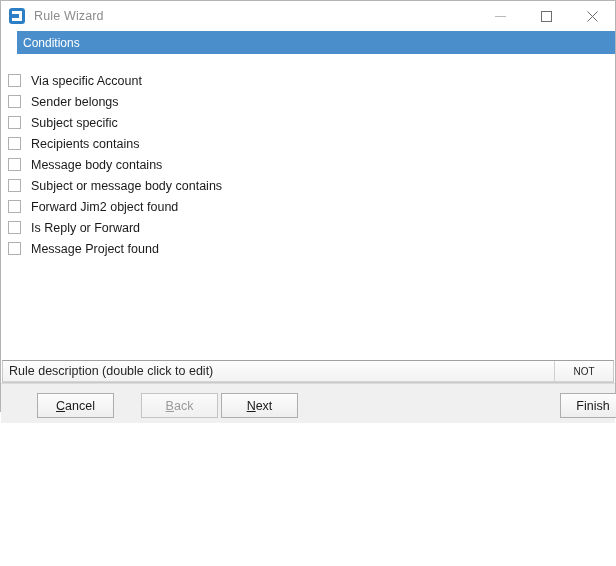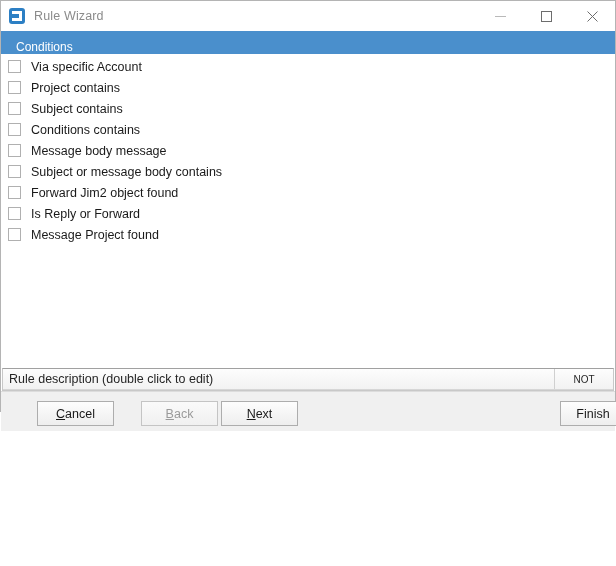--- a/index.html
+++ b/index.html
@@ -80,30 +80,31 @@
   }
   .wctrl svg { display: block; }
 
   
   #conditions-header {
     height: 23px;
     min-height: 23px;
     background: #4a8fcc;
     color: #ffffff;
     display: flex;
-    align-items: flex-end;
-    padding-left: 15px;
+    align-items: center;
+    padding-left: 6px;
     font-size: 12px;
     box-sizing: border-box;
+    margin-left: 16px;
   }
 
   
   #conditions-list {
     background: #ffffff;
-    padding-top: 2px;
+    padding-top: 16px;
     height: 306px;
     min-height: 306px;
     box-sizing: border-box;
     overflow: hidden;
   }
   .cond-row {
     height: 21px;
     display: flex;
     align-items: center;
     padding-left: 7px;
@@ -120,21 +121,21 @@
   .cond-label {
     margin-left: 10px;
     font-size: 12.5px;
     color: #1a1a1a;
     white-space: nowrap;
   }
 
   
   #desc-panel {
     flex: 1 1 auto;
-    margin: 8px 1px 0 1px;
+    margin: 0 1px 0 1px;
     border-top: 1px solid #a0a0a0;
     border-left: 1px solid #c8c8c8;
     border-right: 1px solid #c8c8c8;
     border-bottom: 1px solid #c8c8c8;
     background: #ffffff;
     display: flex;
     flex-direction: column;
     box-sizing: border-box;
   }
   #desc-header {
@@ -239,33 +240,33 @@
     <span>Conditions</span>
   </div>
 
   <div id="conditions-list">
       <div class="cond-row">
         <span class="cbox"></span>
         <span class="cond-label">Via specific Account</span>
       </div>
       <div class="cond-row">
         <span class="cbox"></span>
-        <span class="cond-label">Project contains</span>
-      </div>
-      <div class="cond-row">
-        <span class="cbox"></span>
-        <span class="cond-label">Subject contains</span>
-      </div>
-      <div class="cond-row">
-        <span class="cbox"></span>
-        <span class="cond-label">Conditions contains</span>
-      </div>
-      <div class="cond-row">
-        <span class="cbox"></span>
-        <span class="cond-label">Message body message</span>
+        <span class="cond-label">Sender belongs</span>
+      </div>
+      <div class="cond-row">
+        <span class="cbox"></span>
+        <span class="cond-label">Subject specific</span>
+      </div>
+      <div class="cond-row">
+        <span class="cbox"></span>
+        <span class="cond-label">Recipients contains</span>
+      </div>
+      <div class="cond-row">
+        <span class="cbox"></span>
+        <span class="cond-label">Message body contains</span>
       </div>
       <div class="cond-row">
         <span class="cbox"></span>
         <span class="cond-label">Subject or message body contains</span>
       </div>
       <div class="cond-row">
         <span class="cbox"></span>
         <span class="cond-label">Forward Jim2 object found</span>
       </div>
       <div class="cond-row">

